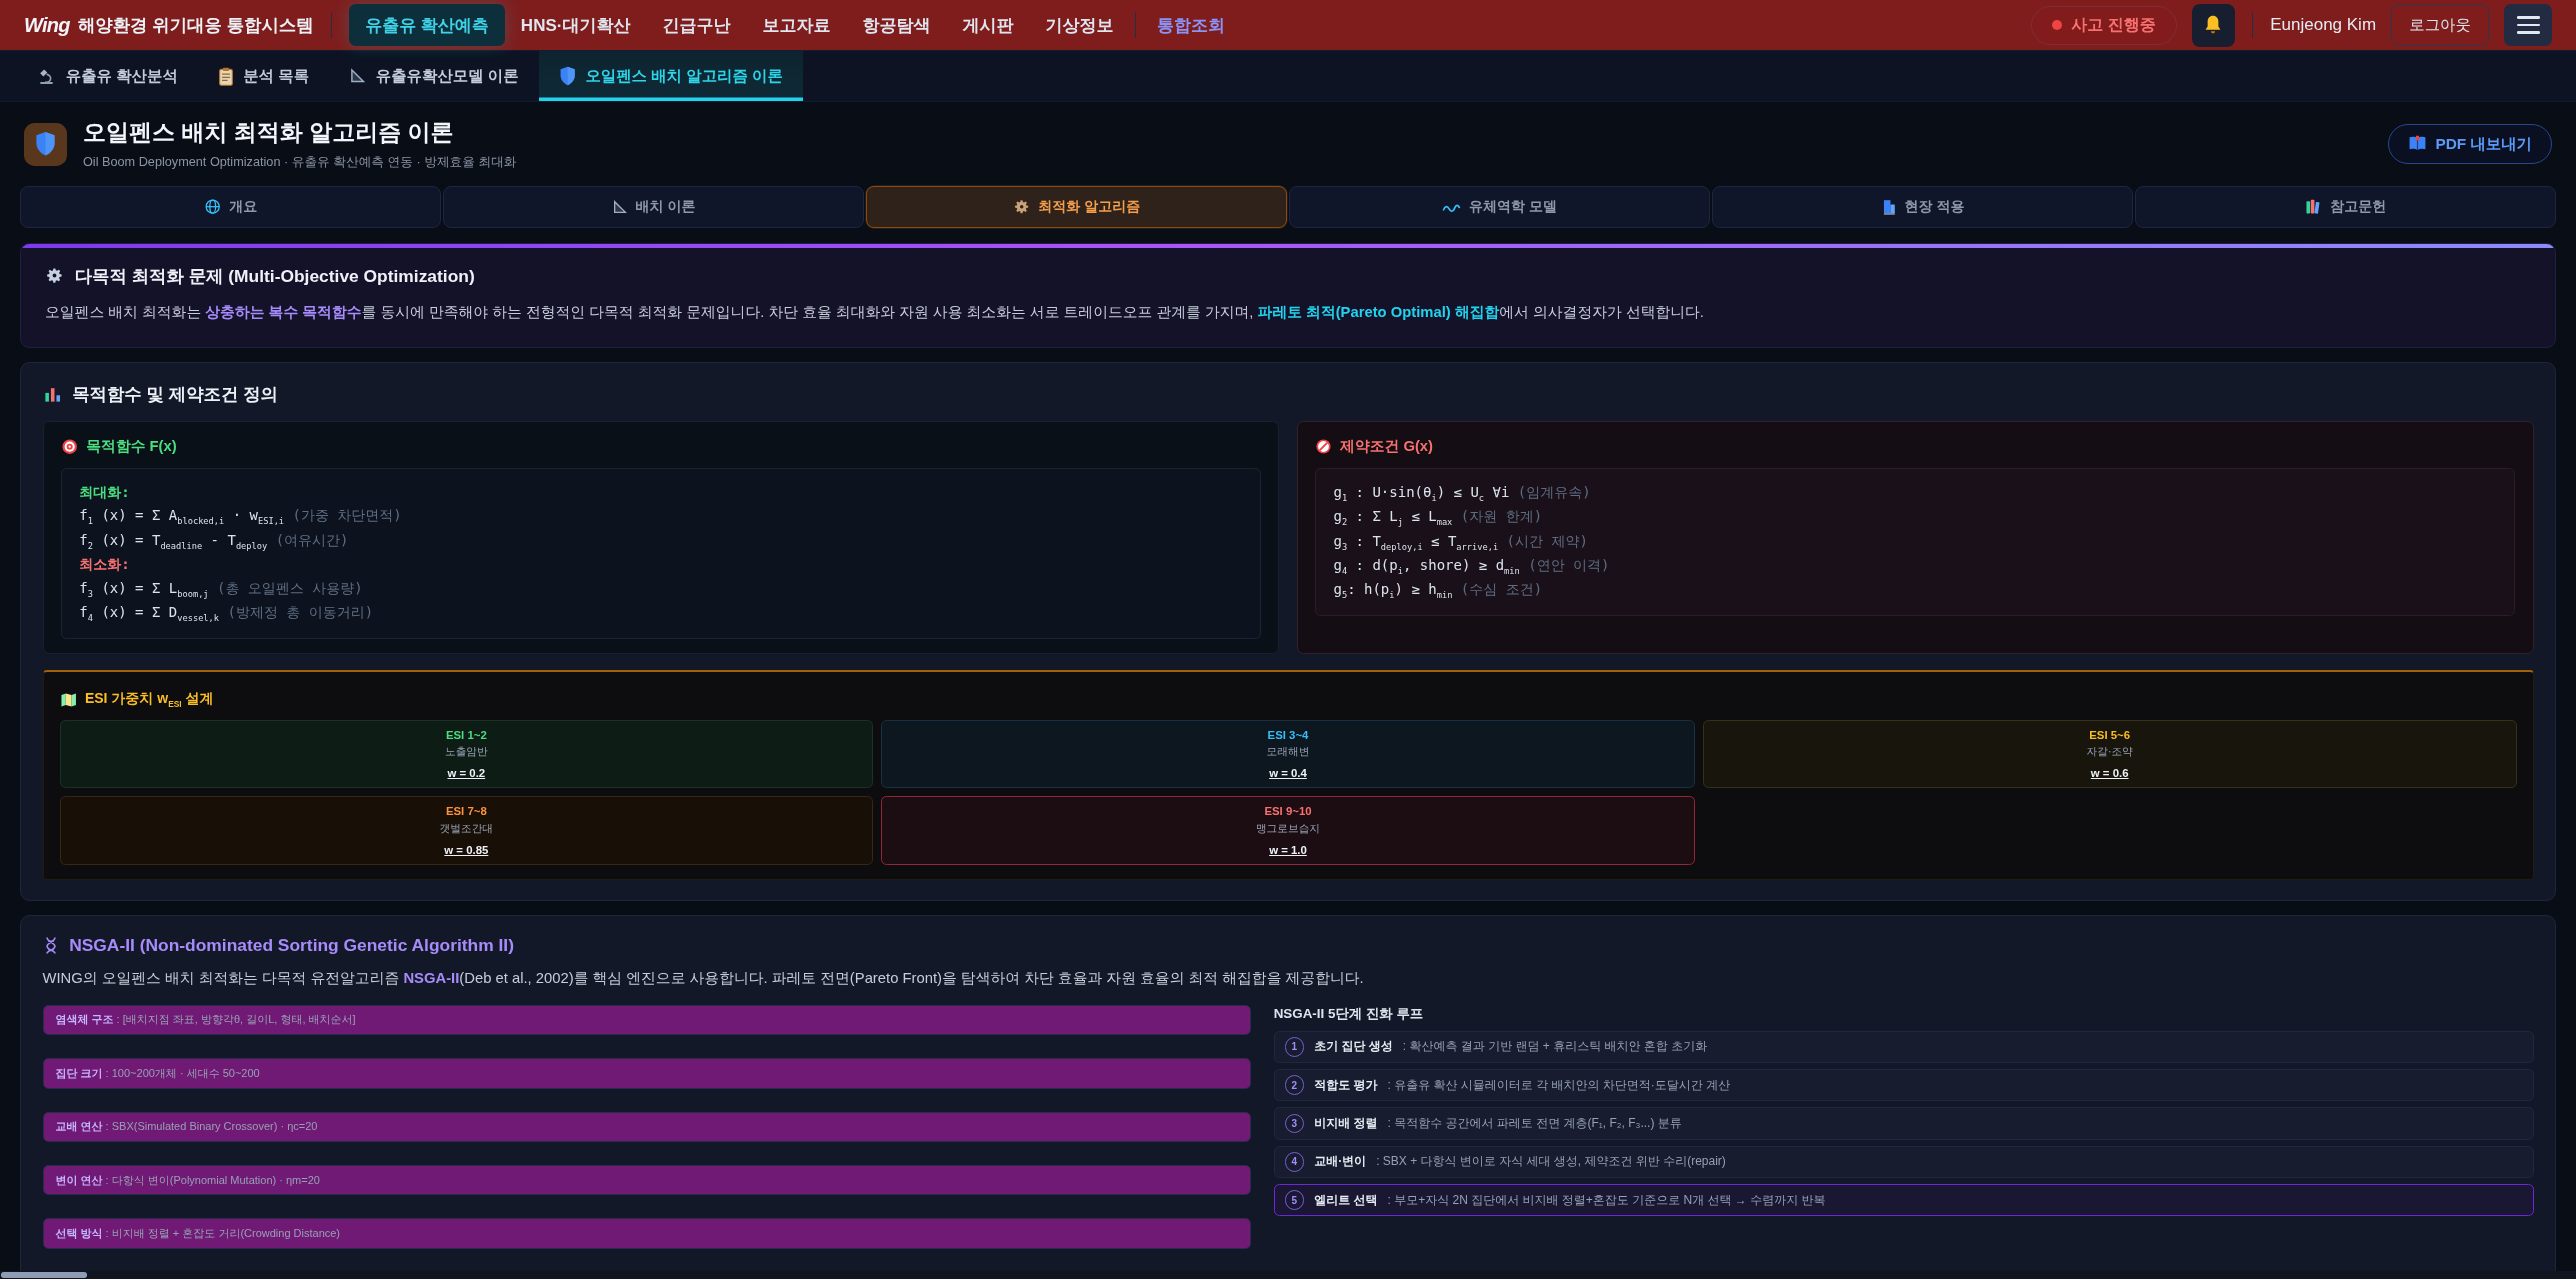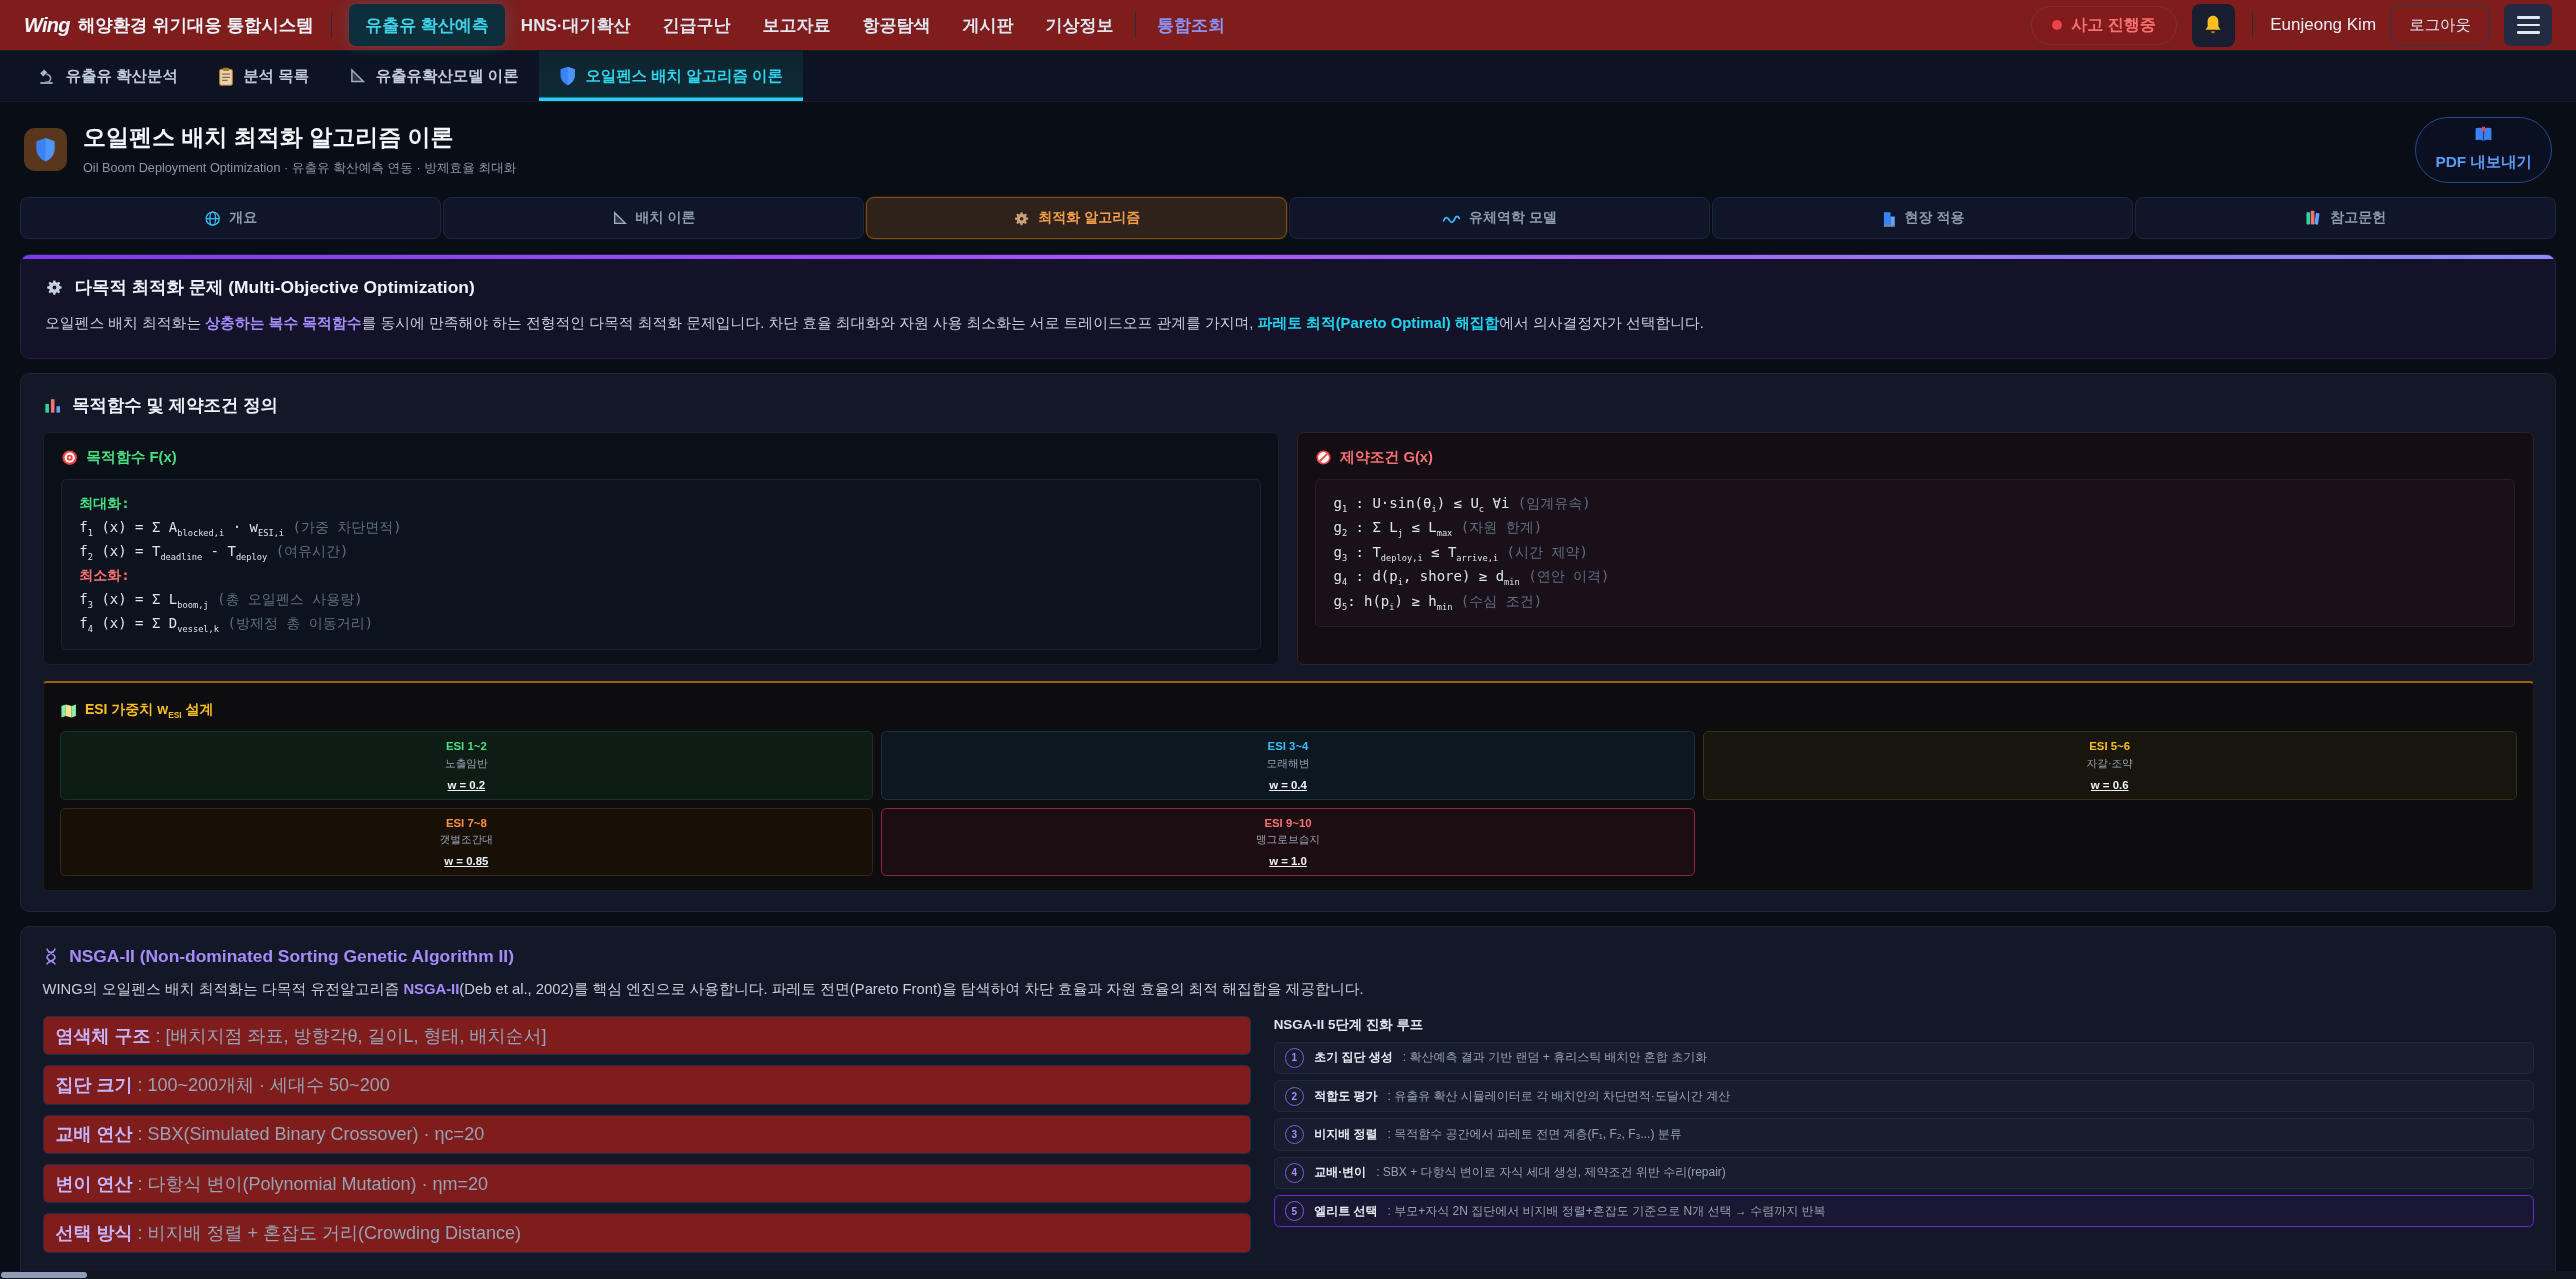--- a/index.html
+++ b/index.html
@@ -43,21 +43,21 @@
     color:#2dd4ea; box-shadow:inset 0 -3.4px 0 #22d3ee; }
   
   .page-header { display:flex; align-items:center; padding:14.8px 24px 12px; }
   .ph-icon { width:43px; height:43px; border-radius:10.7px; background:#59371c;
     display:flex; align-items:center; justify-content:center; margin-right:16px; flex:none; }
   .ph-title { font-size:23px; font-weight:800; color:#f3f6fa; }
   .ph-sub { font-size:12.7px; color:#8b95a7; margin-top:6.7px; }
   .pdf-btn { margin-left:auto; display:flex; align-items:center; gap:8px;
     border:1.3px solid #23498f; background:rgba(30,64,175,.08); color:#5b9bf7;
     font-size:15.4px; font-weight:700; padding:8.7px 19px; border-radius:670px; cursor:pointer;
-    font-family:inherit; white-space:nowrap;flex-direction:column; }
+    font-family:inherit; white-space:nowrap; }
   
   .main { padding:2.7px 20px 0; }
   .tabs { display:flex; gap:2px; }
   .tab { flex:1; height:42px; background:#10162a; border:0.7px solid #1d2640; border-radius:8px;
     display:flex; align-items:center; justify-content:center; gap:8px;
     font-size:14px; font-weight:600; color:#8e99ad; cursor:pointer; }
   .tab.active { background:#2e221a; border-color:#8a4a12; color:#f59e4b;
     box-shadow:0 0 0 0.7px rgba(245,158,11,.15); }
   .card { border-radius:9.4px; margin-top:14.8px; }
   .sec-h { display:flex; align-items:center; gap:10.7px; font-size:17.4px; font-weight:800; color:#eef2f8; }
@@ -96,22 +96,22 @@
   .esi-card .w { font-size:11.4px; font-weight:700; color:#eef2f7; margin-top:8px;text-decoration:underline; }
   .esi-1 { background:#0d1c14; border:0.7px solid #1b3326; }
   .esi-2 { background:#0c1720; border:0.7px solid #1b3042; }
   .esi-3 { background:#17150c; border:0.7px solid #37301a; }
   .esi-4 { background:#181007; border:0.7px solid #3a2713; }
   .esi-5 { background:#1c0d13; border:1px solid #93263a; }
   
   .nsga-h { color:#a78bfa; }
   .nsga-p { margin-top:10.7px; font-size:14.8px; line-height:1.55; color:#c6cdd9; }
   .nsga-cols { display:grid; grid-template-columns:48.5% 1fr; gap:23px; margin-top:14.8px; }
-  .param-row { background:#7f1d1d; border:0.7px solid #262c4a; border-radius:5.4px;
-    padding:6.7px 12px; margin-bottom:10px; font-size:18px; }
+  .param-row { background:#701a75; border:0.7px solid #262c4a; border-radius:5.4px;
+    padding:6.7px 12px; margin-bottom:23px; font-size:11px; }
   .param-label { color:#c4b5fd; font-weight:700; }
   .param-text { color:#97a1b4; }
   .loop-title { font-size:13.4px; font-weight:700; color:#dfe5ee; margin:0 0 8px; }
   .step-row { display:flex; align-items:center; gap:10px; background:#171c2e;
     border:0.7px solid #212842; border-radius:5.4px; padding:5.4px 10px; margin-bottom:6px; font-size:12px; }
   .step-row.last { border-color:#6d28d9; background:#191732; }
   .step-num { width:19.5px; height:19.5px; border:1.3px solid #7c5cd6; border-radius:50%;
     color:#a78bfa; font-size:10px; font-weight:700; display:flex; align-items:center;
     justify-content:center; flex:none; }
   .step-label { color:#e8ecf4; font-weight:700; white-space:nowrap; }

